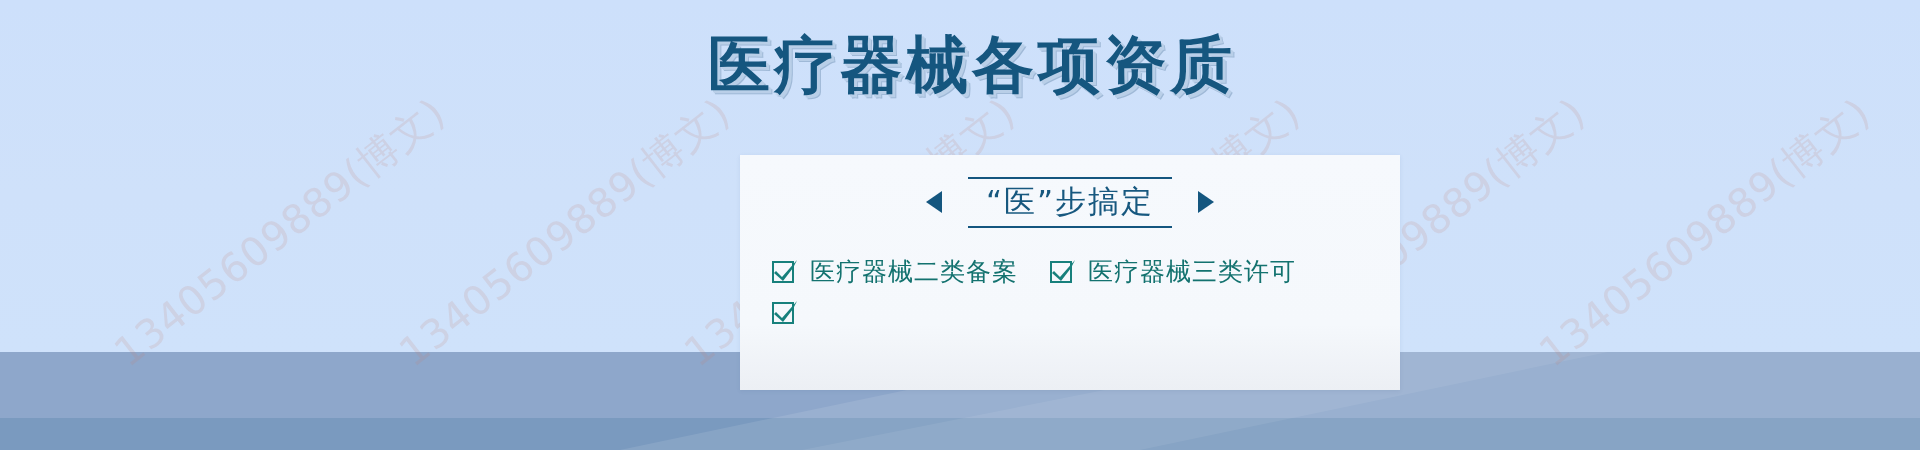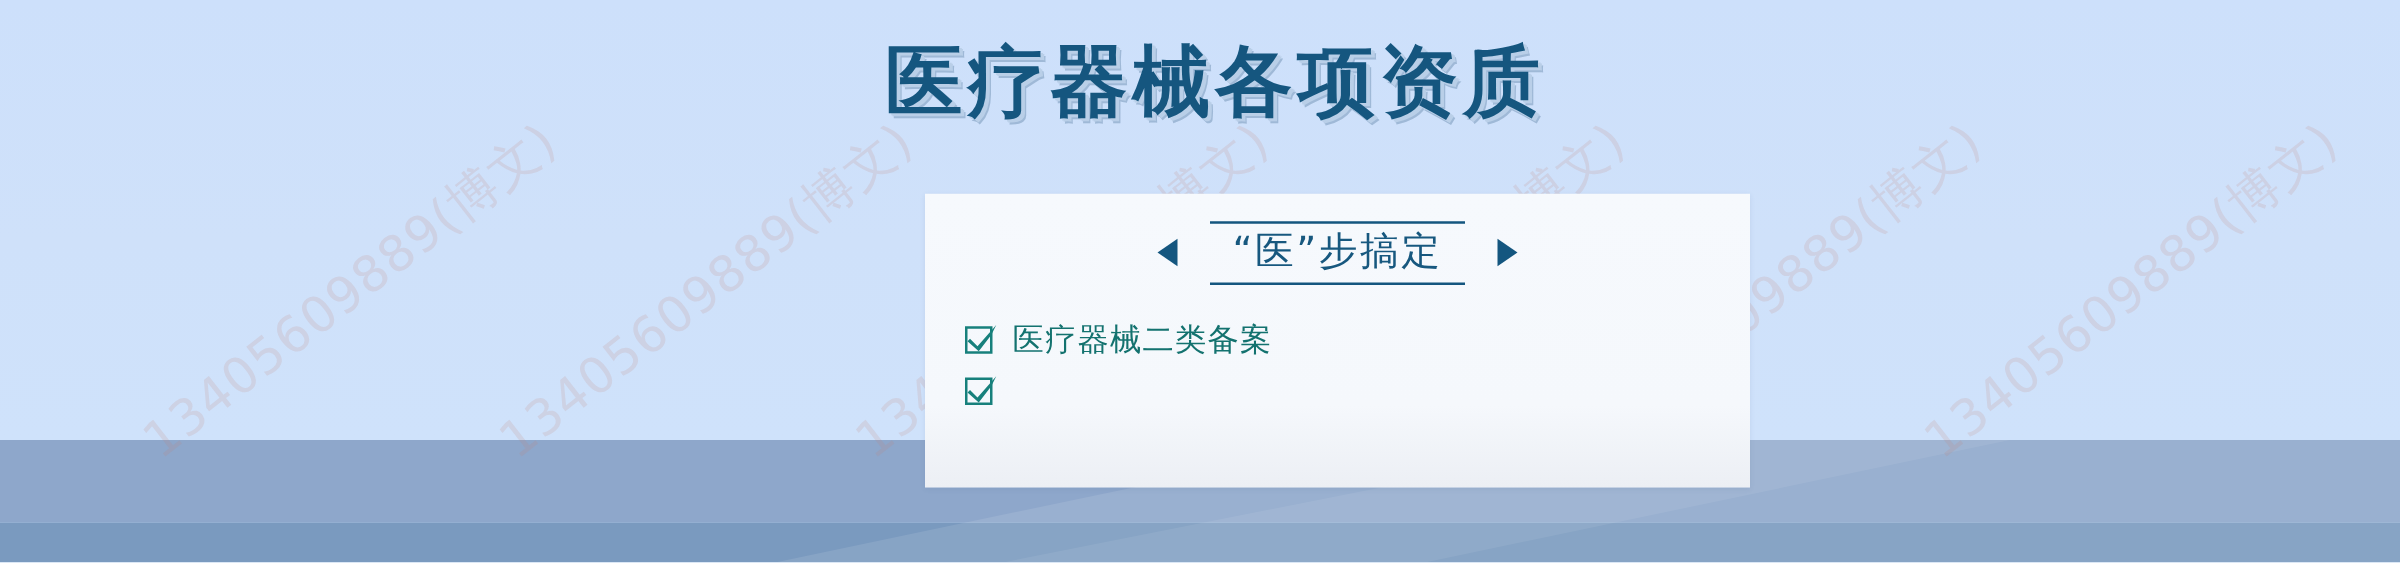--- a/index.html
+++ b/index.html
@@ -247,20 +247,28 @@
 
       <div class="check-row">
         <div class="check-item">
           <span class="cbox">
             <svg viewBox="0 0 30 30" aria-hidden="true">
               <path d="M5 15 L11 21 L26 4 L22 12 L12 25 L3 17 Z" fill="#17807c"></path>
             </svg>
           </span>
           <span class="check-label">医疗器械二类备案</span>
         </div>
+        <div class="check-item">
+          <span class="cbox">
+            <svg viewBox="0 0 30 30" aria-hidden="true">
+              <path d="M5 15 L11 21 L26 4 L22 12 L12 25 L3 17 Z" fill="#17807c"></path>
+            </svg>
+          </span>
+          <span class="check-label">医疗器械三类许可</span>
+        </div>
       </div>
 
       <div class="check-row">
         <div class="check-item">
           <span class="cbox">
             <svg viewBox="0 0 30 30" aria-hidden="true">
               <path d="M5 15 L11 21 L26 4 L22 12 L12 25 L3 17 Z" fill="#17807c"></path>
             </svg>
           </span>
         </div>

